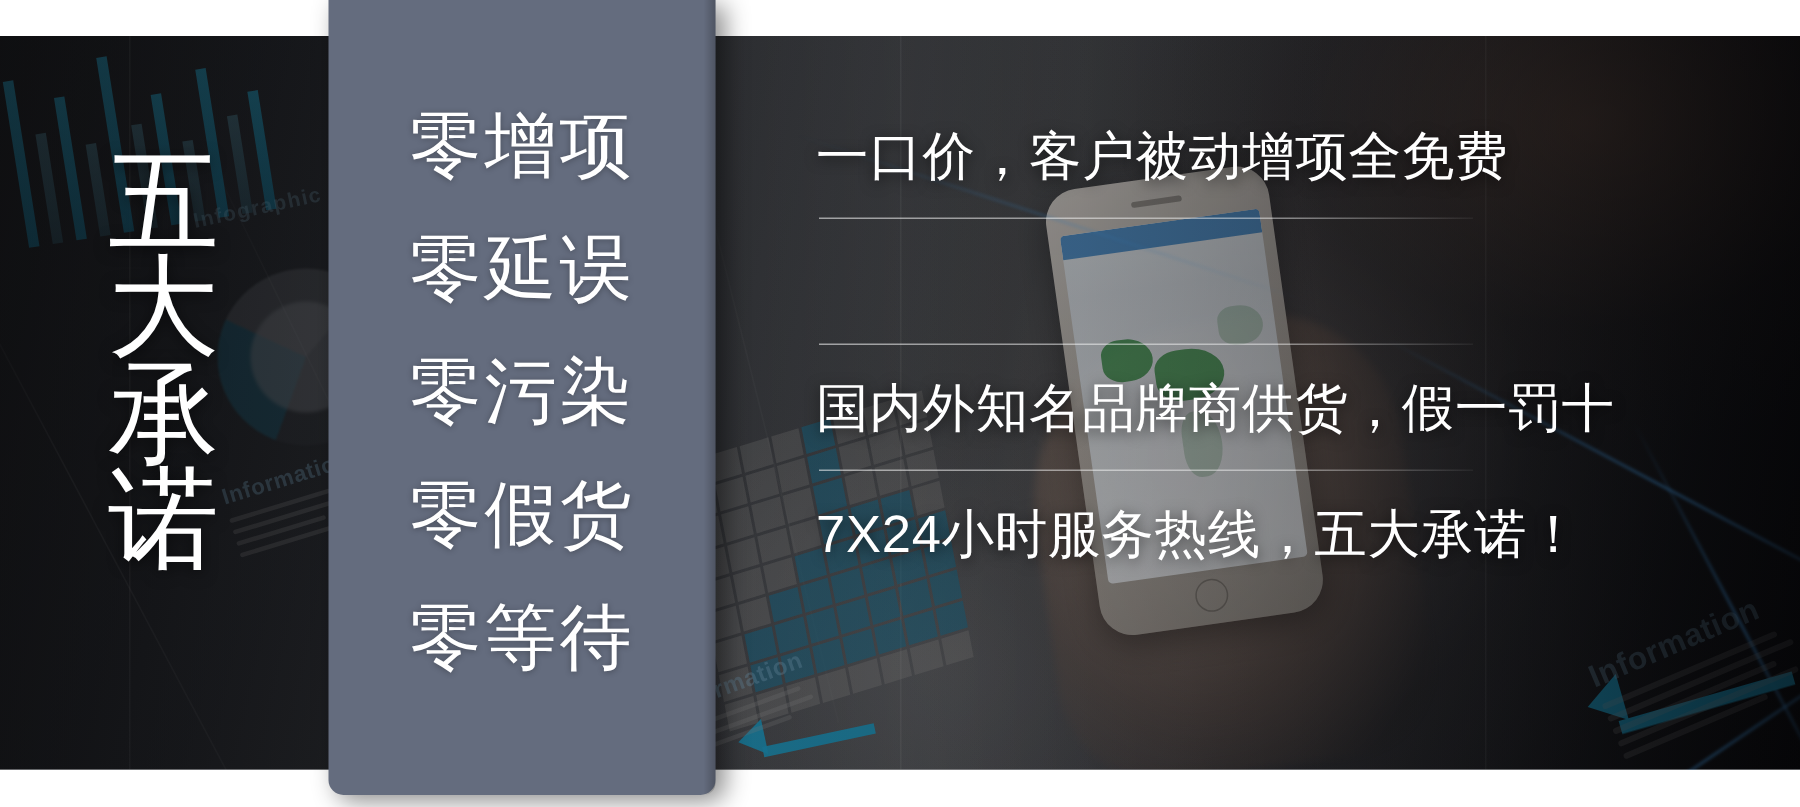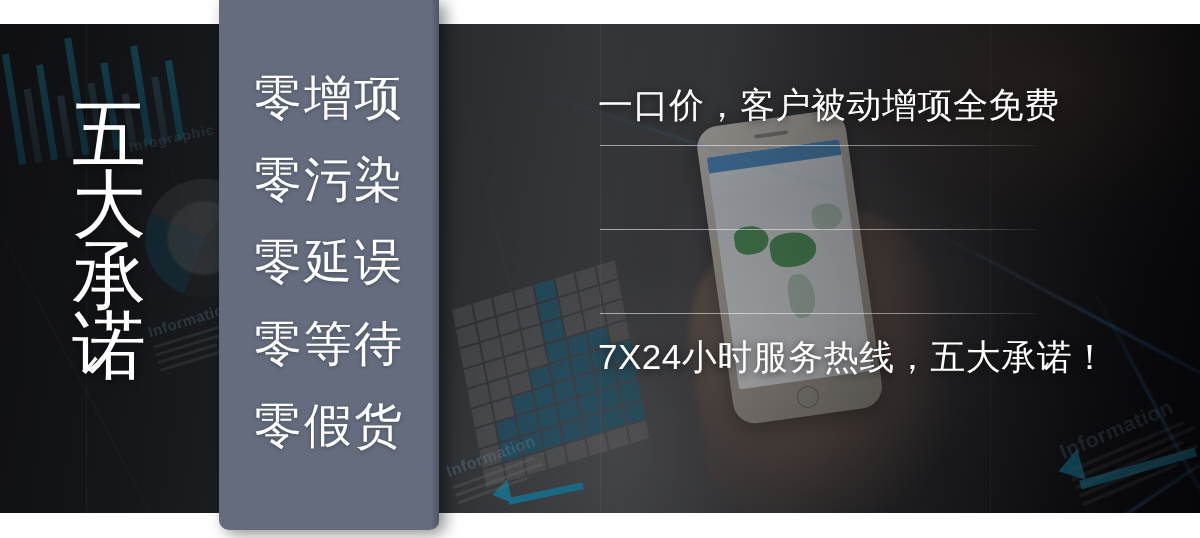--- a/index.html
+++ b/index.html
@@ -250,21 +250,21 @@
     letter-spacing:0;
     text-shadow:0 2px 10px rgba(0,0,0,.55);
     white-space:normal;
     word-break:break-all;
   }
 
   
   .panel {
     position:absolute;
     left:219px; top:0;
-    width:220px; height:530px;
+    width:258px; height:530px;
     background:#646c7e;
     border-radius:0 0 10px 10px;
     box-shadow:6px 4px 16px rgba(0,0,0,.45);
     display:flex;
     flex-direction:column;
     justify-content:center;
     align-items:center;
     gap:34px;
     padding:18px 0 24px;
     z-index:5;
@@ -283,21 +283,21 @@
     line-height:1;
     font-weight:400;
     letter-spacing:2px;
     text-shadow:0 1px 4px rgba(0,0,0,.30);
     white-space:nowrap;
   }
 
   
   .promises {
     position:absolute;
-    left:598px; top:62px;
+    left:544px; top:62px;
     width:470px;
     z-index:4;
   }
   .promise-row {
     height:84px;
     display:flex;
     align-items:center;
     position:relative;
   }
   .promise-text {
@@ -479,35 +479,36 @@
     </div>
     <div class="ghost-word" style="left:128px; top:106px; font-size:14px; transform:rotate(-12deg);">Infographic</div>
 
     <div class="bg-veil"></div>
   </div>
 
   <div class="vtitle">五大承诺</div>
 
   <div class="panel">
     <div class="panel-item">零增项</div>
+    <div class="panel-item">零延误</div>
     <div class="panel-item">零污染</div>
-    <div class="panel-item">零延误</div>
+    <div class="panel-item">零假货</div>
     <div class="panel-item">零等待</div>
-    <div class="panel-item">零假货</div>
   </div>
 
   <div class="promises">
     <div class="promise-row">
       <div class="promise-text">一口价，客户被动增项全免费</div>
       <div class="promise-rule"></div>
     </div>
     <div class="promise-row">
       <div class="promise-rule"></div>
     </div>
     <div class="promise-row">
+      <div class="promise-text">国内外知名品牌商供货，假一罚十</div>
       <div class="promise-rule"></div>
     </div>
     <div class="promise-row">
       <div class="promise-text">7X24小时服务热线，五大承诺！</div>
 
     </div>
   </div>
 
 </div>
 

